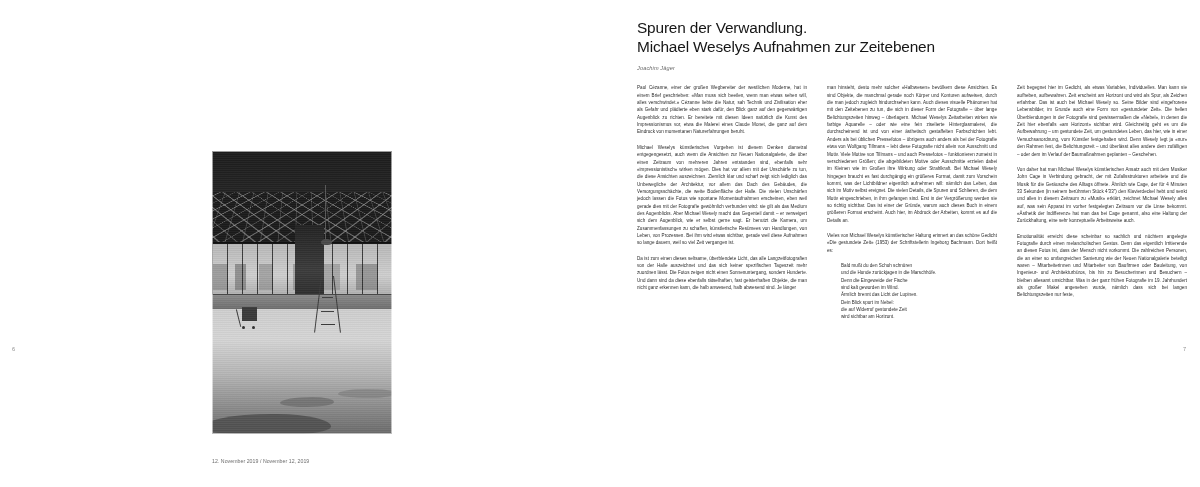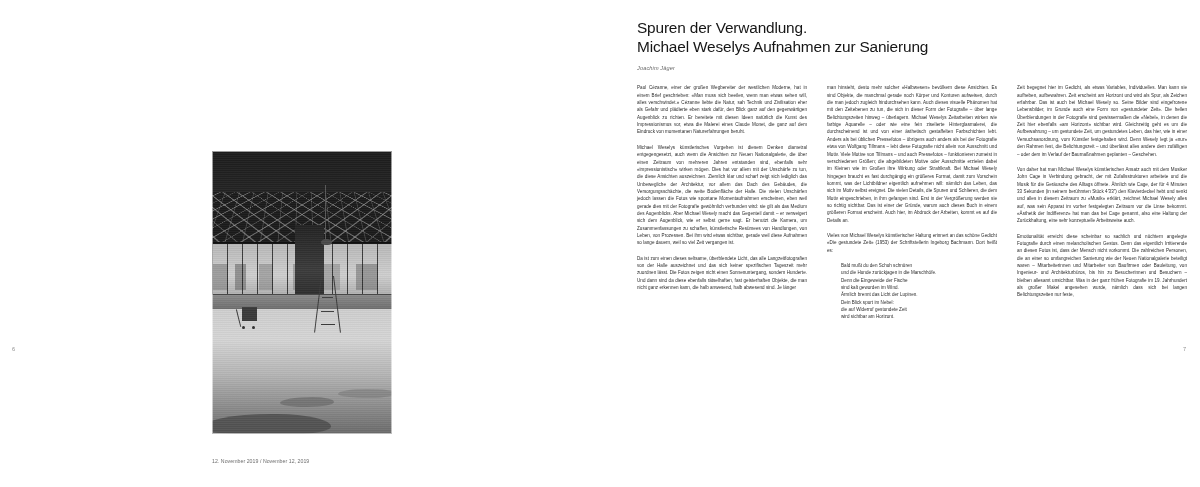--- a/index.html
+++ b/index.html
@@ -313,21 +313,21 @@
 
     <div class="folio folio-left">6</div>
   </div>
 
   <div class="page page-right">
 
     <div class="article">
 
       <h1 class="headline">
         <span>Spuren der Verwandlung.</span>
-        <span>Michael Weselys Aufnahmen zur Sanierung</span>
+        <span>Michael Weselys Aufnahmen zur Zeitebenen</span>
       </h1>
 
       <div class="byline">Joachim Jäger</div>
 
       <div class="columns">
 
         <div class="col">
           <p>Paul Cézanne, einer der großen Wegbereiter der westlichen Moderne, hat in einem Brief geschrieben: «Man muss sich beeilen, wenn man etwas sehen will, alles verschwindet.» Cézanne liebte die Natur, sah Technik und Zivilisation eher als Gefahr und plädierte eben stark dafür, den Blick ganz auf den gegenwärtigen Augenblick zu richten. Er bereitete mit diesen Ideen natürlich die Kunst des Impressionismus vor, etwa die Malerei eines Claude Monet, die ganz auf dem Eindruck von momentanen Naturerfahrungen beruht.</p>
           <p>Michael Weselys künstlerisches Vorgehen ist diesem Denken diametral entgegengesetzt, auch wenn die Ansichten zur Neuen Nationalgalerie, die über einen Zeitraum von mehreren Jahren entstanden sind, ebenfalls sehr «impressionistisch» wirken mögen. Dies hat vor allem mit der Unschärfe zu tun, die diese Ansichten auszeichnen. Ziemlich klar und scharf zeigt sich lediglich das Unbewegliche der Architektur, vor allem das Dach des Gebäudes, die Versorgungsschächte, die weite Bodenfläche der Halle. Die vielen Unschärfen jedoch lassen die Fotos wie spontane Momentaufnahmen erscheinen, eben weil gerade dies mit der Fotografie gewöhnlich verbunden wird: sie gilt als das Medium des Augenblicks. Aber Michael Wesely macht das Gegenteil damit – er verweigert sich dem Augenblick, wie er selbst gerne sagt. Er benutzt die Kamera, um Zusammenfassungen zu schaffen, künstlerische Resümees von Handlungen, von Leben, von Prozessen. Bei ihm wird etwas sichtbar, gerade weil diese Aufnahmen so lange dauern, weil so viel Zeit vergangen ist.</p>
           <p>Da ist zum einen dieses seltsame, überblendete Licht, das alle Langzeitfotografien von der Halle auszeichnet und das sich keiner spezifischen Tageszeit mehr zuordnen lässt. Die Fotos zeigen nicht einen Sonnenuntergang, sondern Hunderte. Und dann sind da diese ebenfalls rätselhaften, fast geisterhaften Objekte, die man nicht ganz erkennen kann, die halb anwesend, halb abwesend sind. Je länger</p>

